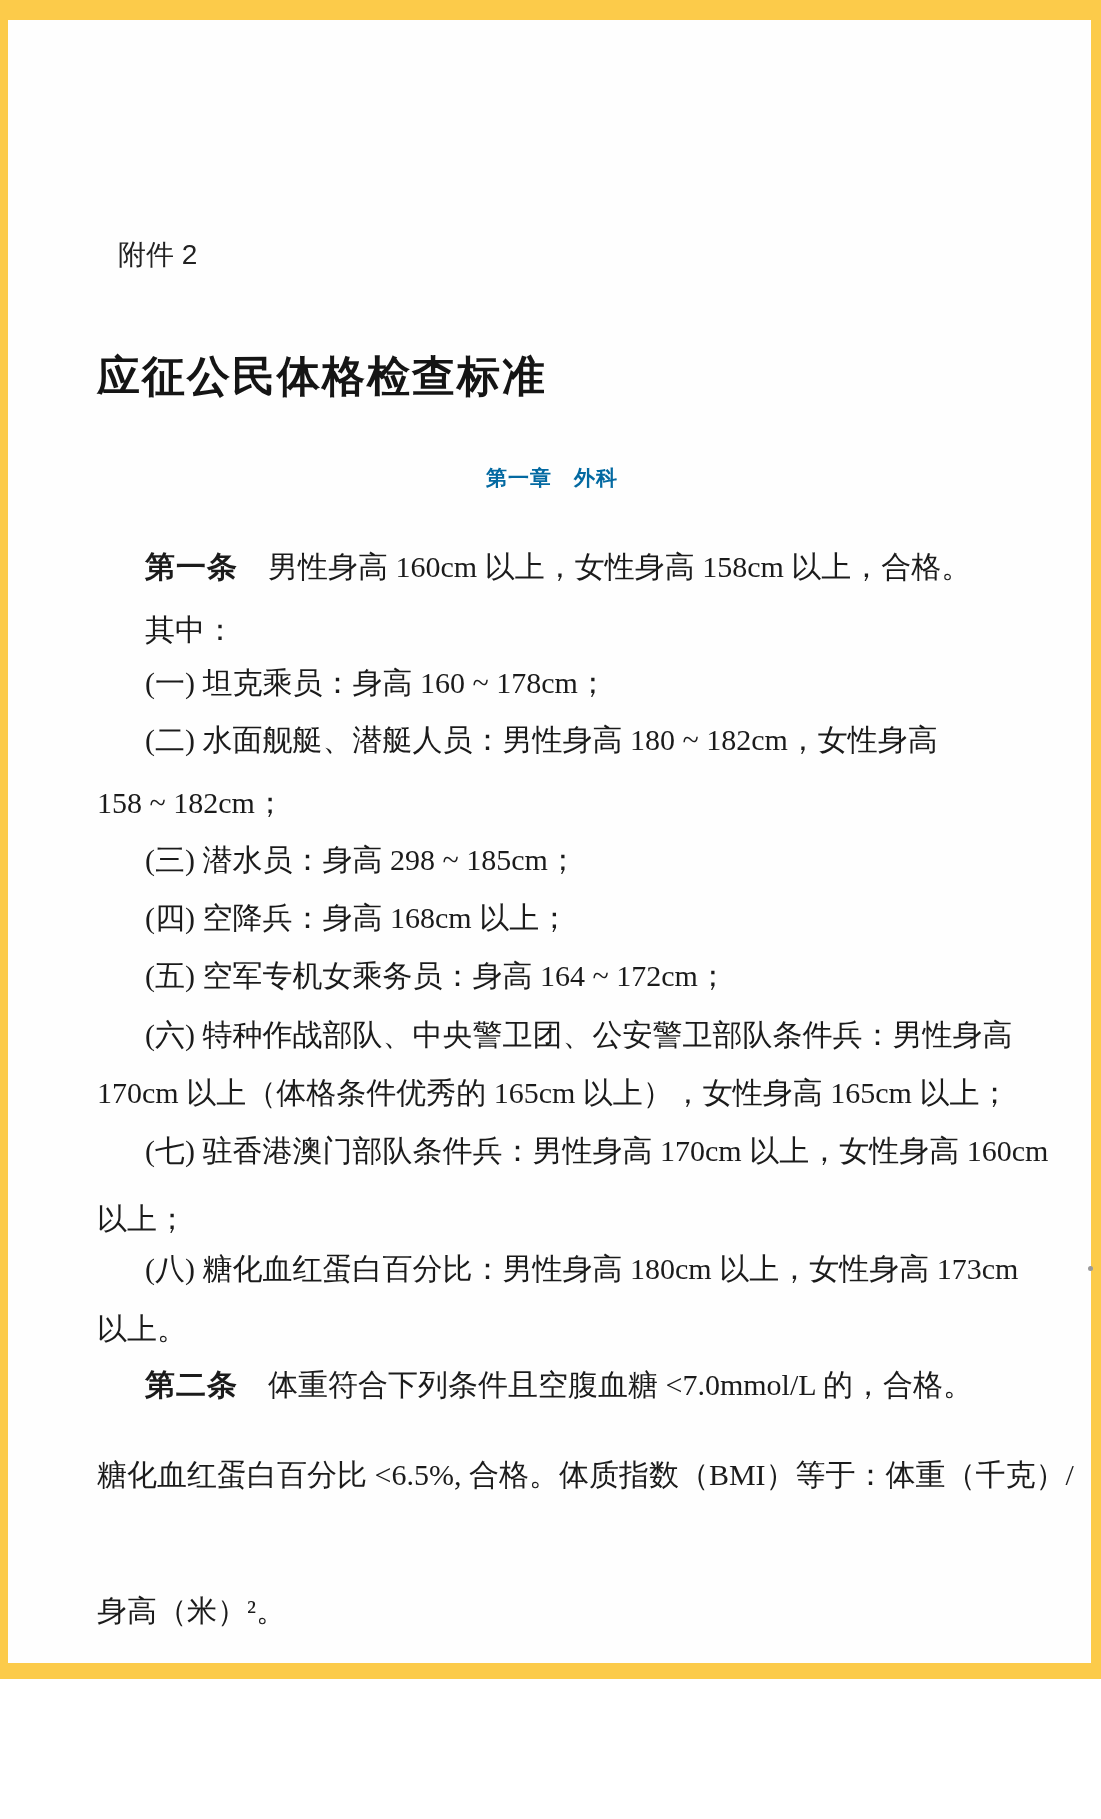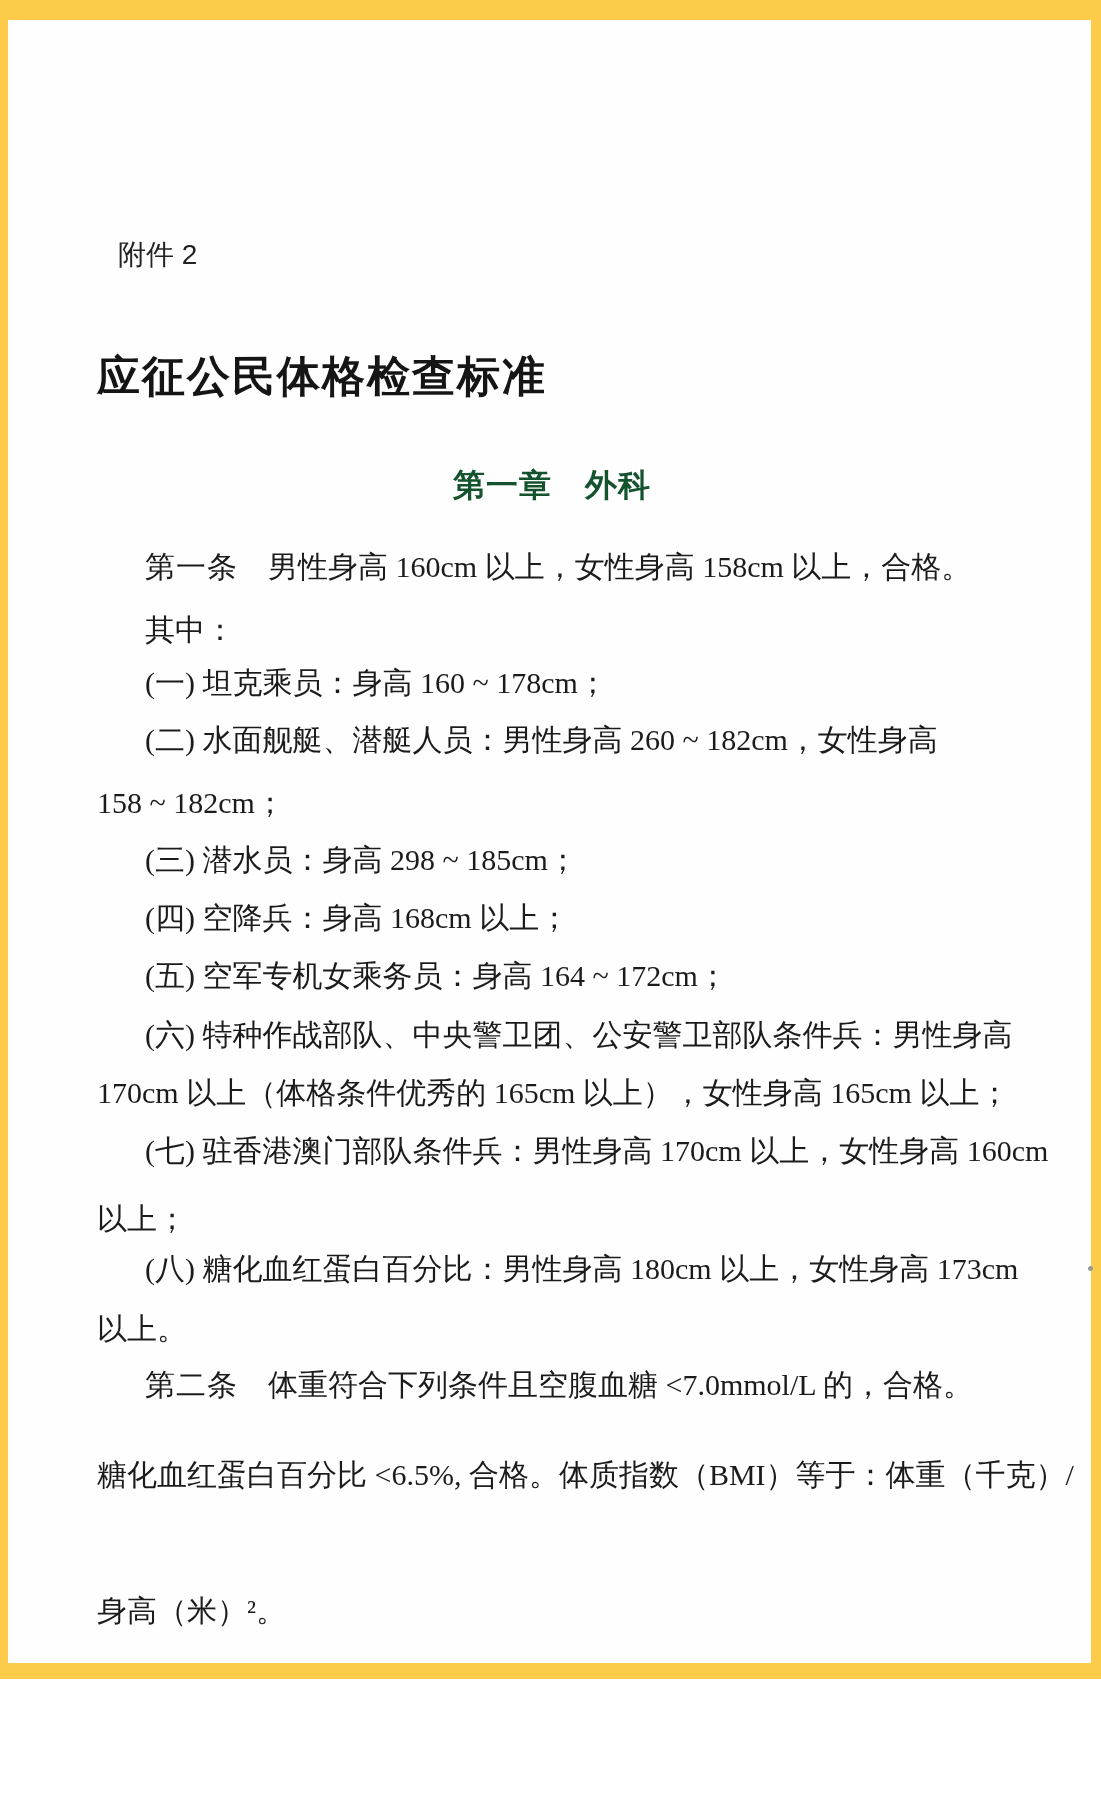--- a/index.html
+++ b/index.html
@@ -27,34 +27,34 @@
   }
   .title {
     left: 97px; top: 348px; width: 910px;
     margin: 0; text-align: left;
     font-size: 43px; font-weight: bold; letter-spacing: 2px;
     color: #151515;
   }
   .chapter {
     left: 97px; top: 464px; width: 910px;
     margin: 0; text-align: center;
-    font-size: 32px; font-weight: bold; letter-spacing: 1px;
-    color: #14532d;
+    font-size: 21px; font-weight: bold; letter-spacing: 1px;
+    color: #0369a1;
   }
 
   .line {
     position: absolute;
     left: 97px; width: 960px;
     font-size: 30px; line-height: 38px;
     white-space: nowrap;
     color: #1b1b1b;
   }
   .line.indent { left: 145px; }
   .line.bullet-line { left: 139px; }
-  .line .lbl { font-weight: normal; letter-spacing: 1px; }
+  .line .lbl { font-weight: bold; letter-spacing: 1px; }
 
   .bullet {
     display: inline-block;
     width: 27px; height: 28px;
     background: #1d1d1d;
     border-radius: 3px;
     vertical-align: -3px;
     margin-right: 1px;
   }
 
@@ -98,21 +98,21 @@
   <h1 class="txt title">应征公民体格检查标准</h1>
 
   <h2 class="txt chapter">第一章　外科</h2>
 
   <div class="line indent" style="top:548px"><b class="lbl">第一条</b><span>　男性身高 160cm 以上，女性身高 158cm 以上，合格。</span></div>
 
   <div class="line indent" style="top:611px"><span>其中：</span></div>
 
   <div class="line indent" style="top:664px"><span>(一) 坦克乘员：身高 160 ~ 178cm；</span></div>
 
-  <div class="line indent" style="top:721px"><span>(二) 水面舰艇、潜艇人员：男性身高 260 ~ 182cm，女性身高</span></div>
+  <div class="line indent" style="top:721px"><span>(二) 水面舰艇、潜艇人员：男性身高 180 ~ 182cm，女性身高</span></div>
 
   <div class="line" style="top:784px"><span>158 ~ 182cm；</span></div>
 
   <div class="line indent" style="top:841px"><span>(三) 潜水员：身高 298 ~ 185cm；</span></div>
 
   <div class="line indent" style="top:899px"><span>(四) 空降兵：身高 168cm 以上；</span></div>
 
   <div class="line indent" style="top:957px"><span>(五) 空军专机女乘务员：身高 164 ~ 172cm；</span></div>
 
   <div class="line indent" style="top:1016px"><span>(六) 特种作战部队、中央警卫团、公安警卫部队条件兵：男性身高</span></div>

